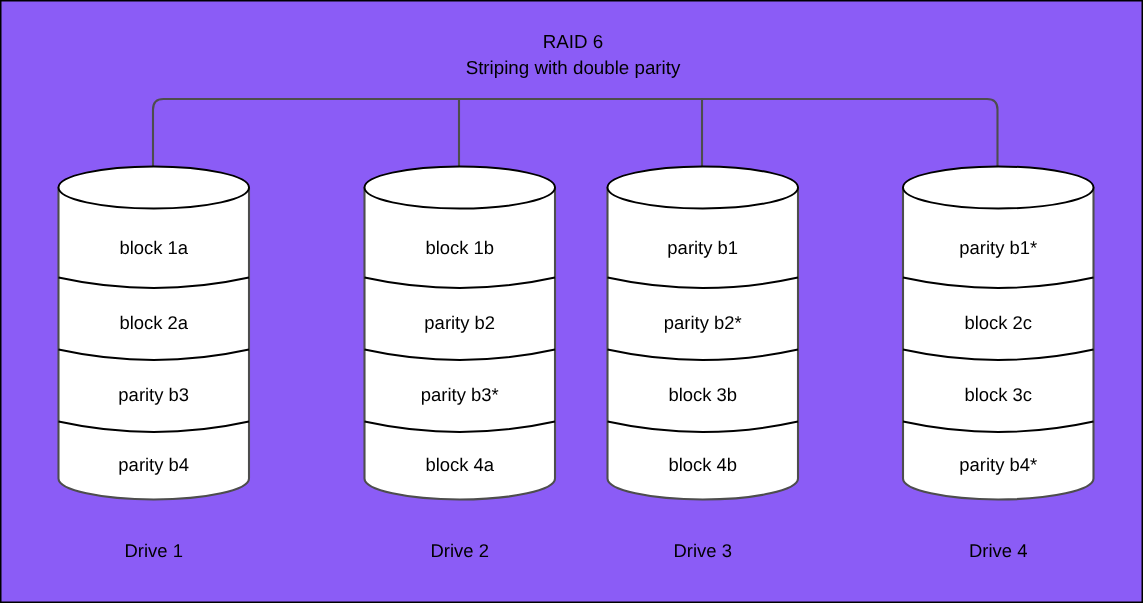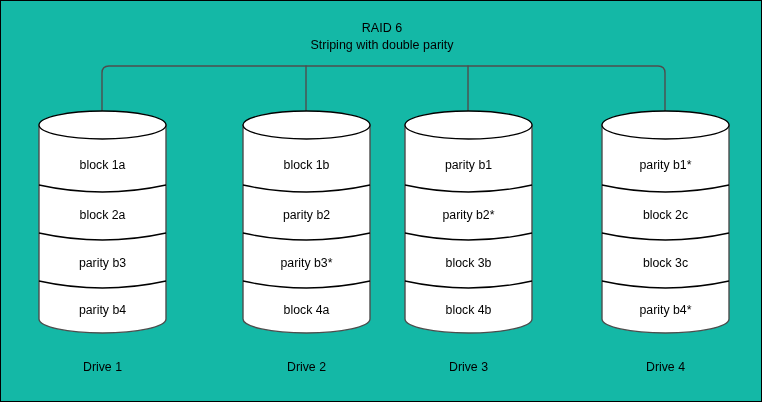--- a/index.html
+++ b/index.html
@@ -4,21 +4,21 @@
 <style>
   html, body {
     margin: 0;
     padding: 0;
     background: #ffffff;
   }
   #canvas {
     position: relative;
     width: 762px;
     height: 402px;
-    background: #14b8a6;
+    background: #8b5cf6;
     border: 1px solid #000000;
     box-sizing: border-box;
     overflow: hidden;
     font-family: "Liberation Sans", sans-serif;
   }
   svg.diagram {
     position: absolute;
     left: 0;
     top: 0;
     width: 762px;

